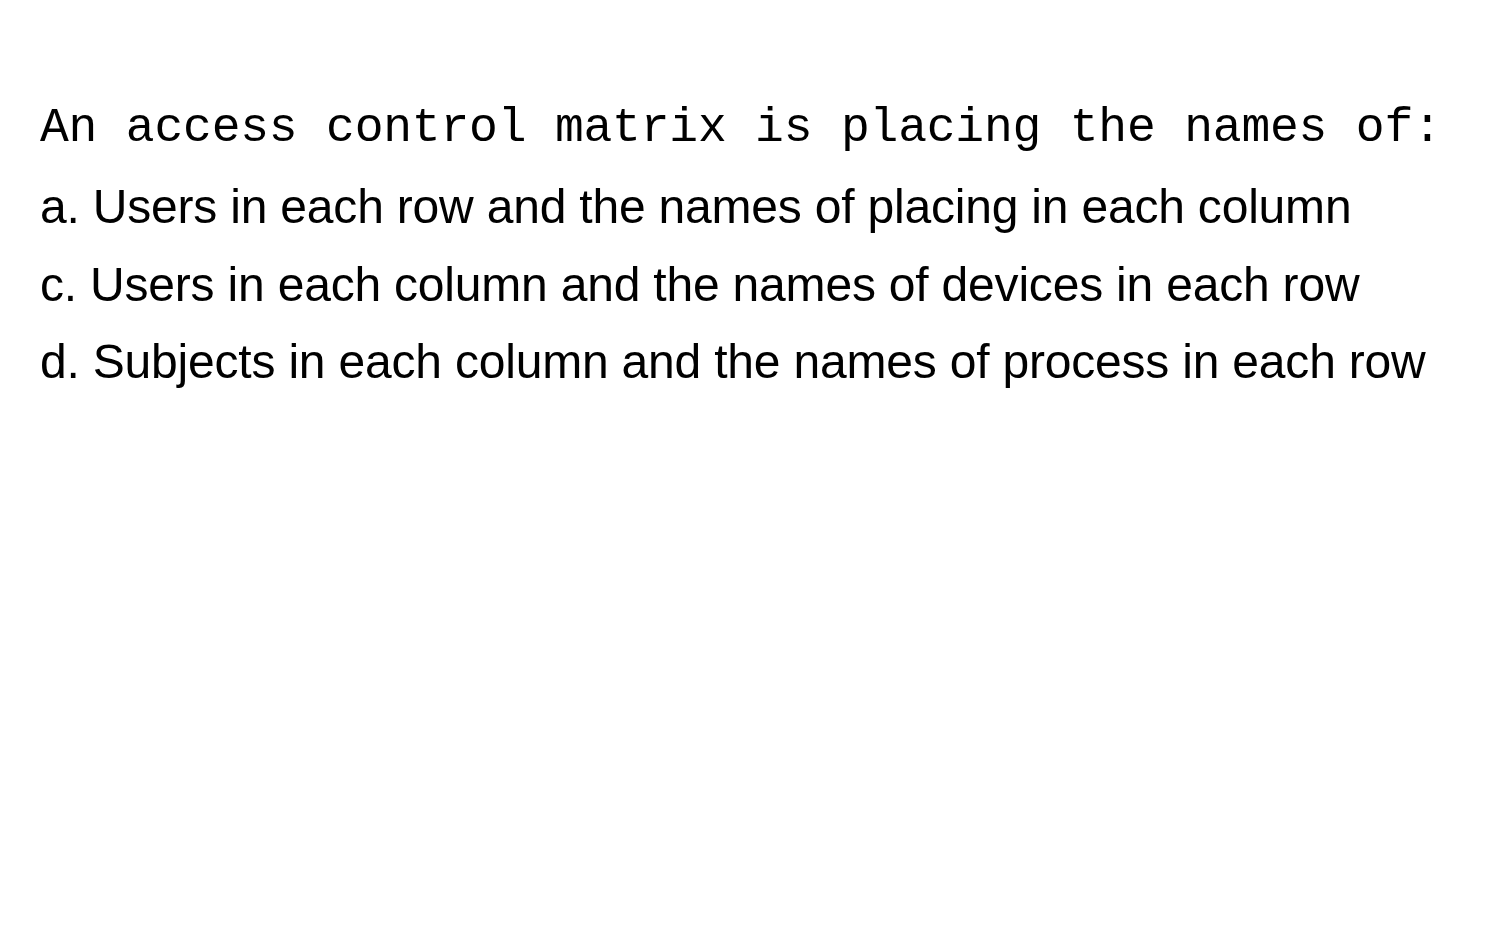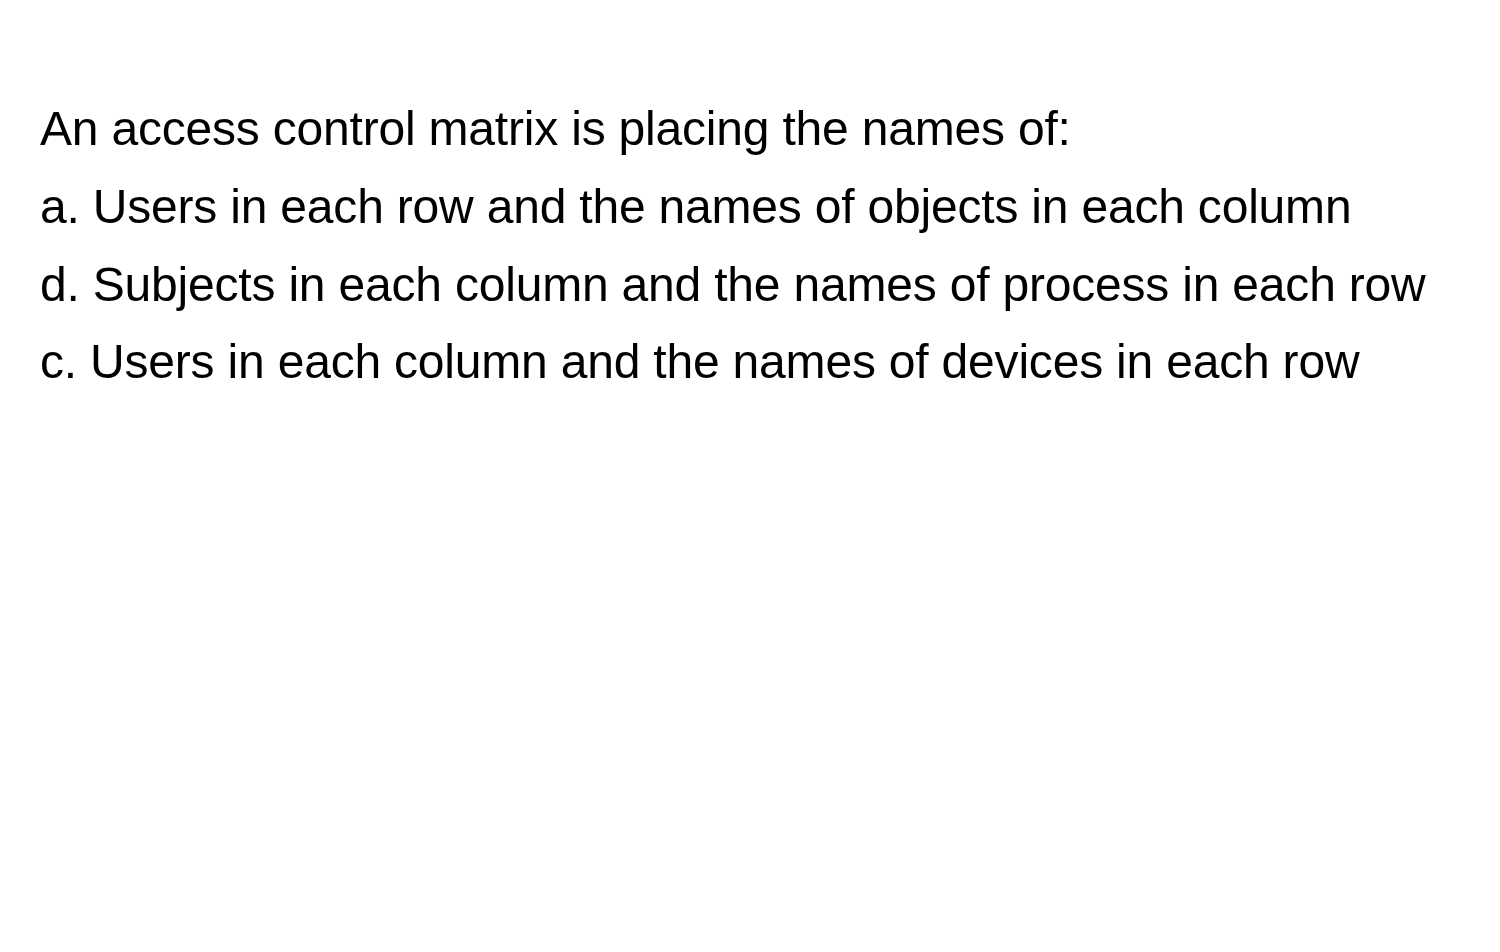--- a/index.html
+++ b/index.html
@@ -12,26 +12,27 @@
     color: #000000;
   }
   .content {
     padding: 90px 40px 40px 40px;
     font-size: 48px;
     line-height: 1.62;
     letter-spacing: -0.2px;
   }
   .question {
     margin-bottom: 0;
+    font-family: Liberation Mono, monospace;
   }
   .option {
     margin-bottom: 0;
   }
 </style>
 </head>
 <body>
 
 <div class="content">
   <div class="question">An access control matrix is placing the names of:</div>
-  <div class="option">a. Users in each row and the names of objects in each column</div>
+  <div class="option">a. Users in each row and the names of placing in each column</div>
+  <div class="option">c. Users in each column and the names of devices in each row</div>
   <div class="option">d. Subjects in each column and the names of process in each row</div>
-  <div class="option">c. Users in each column and the names of devices in each row</div>
 </div>
 
 </body></html>

